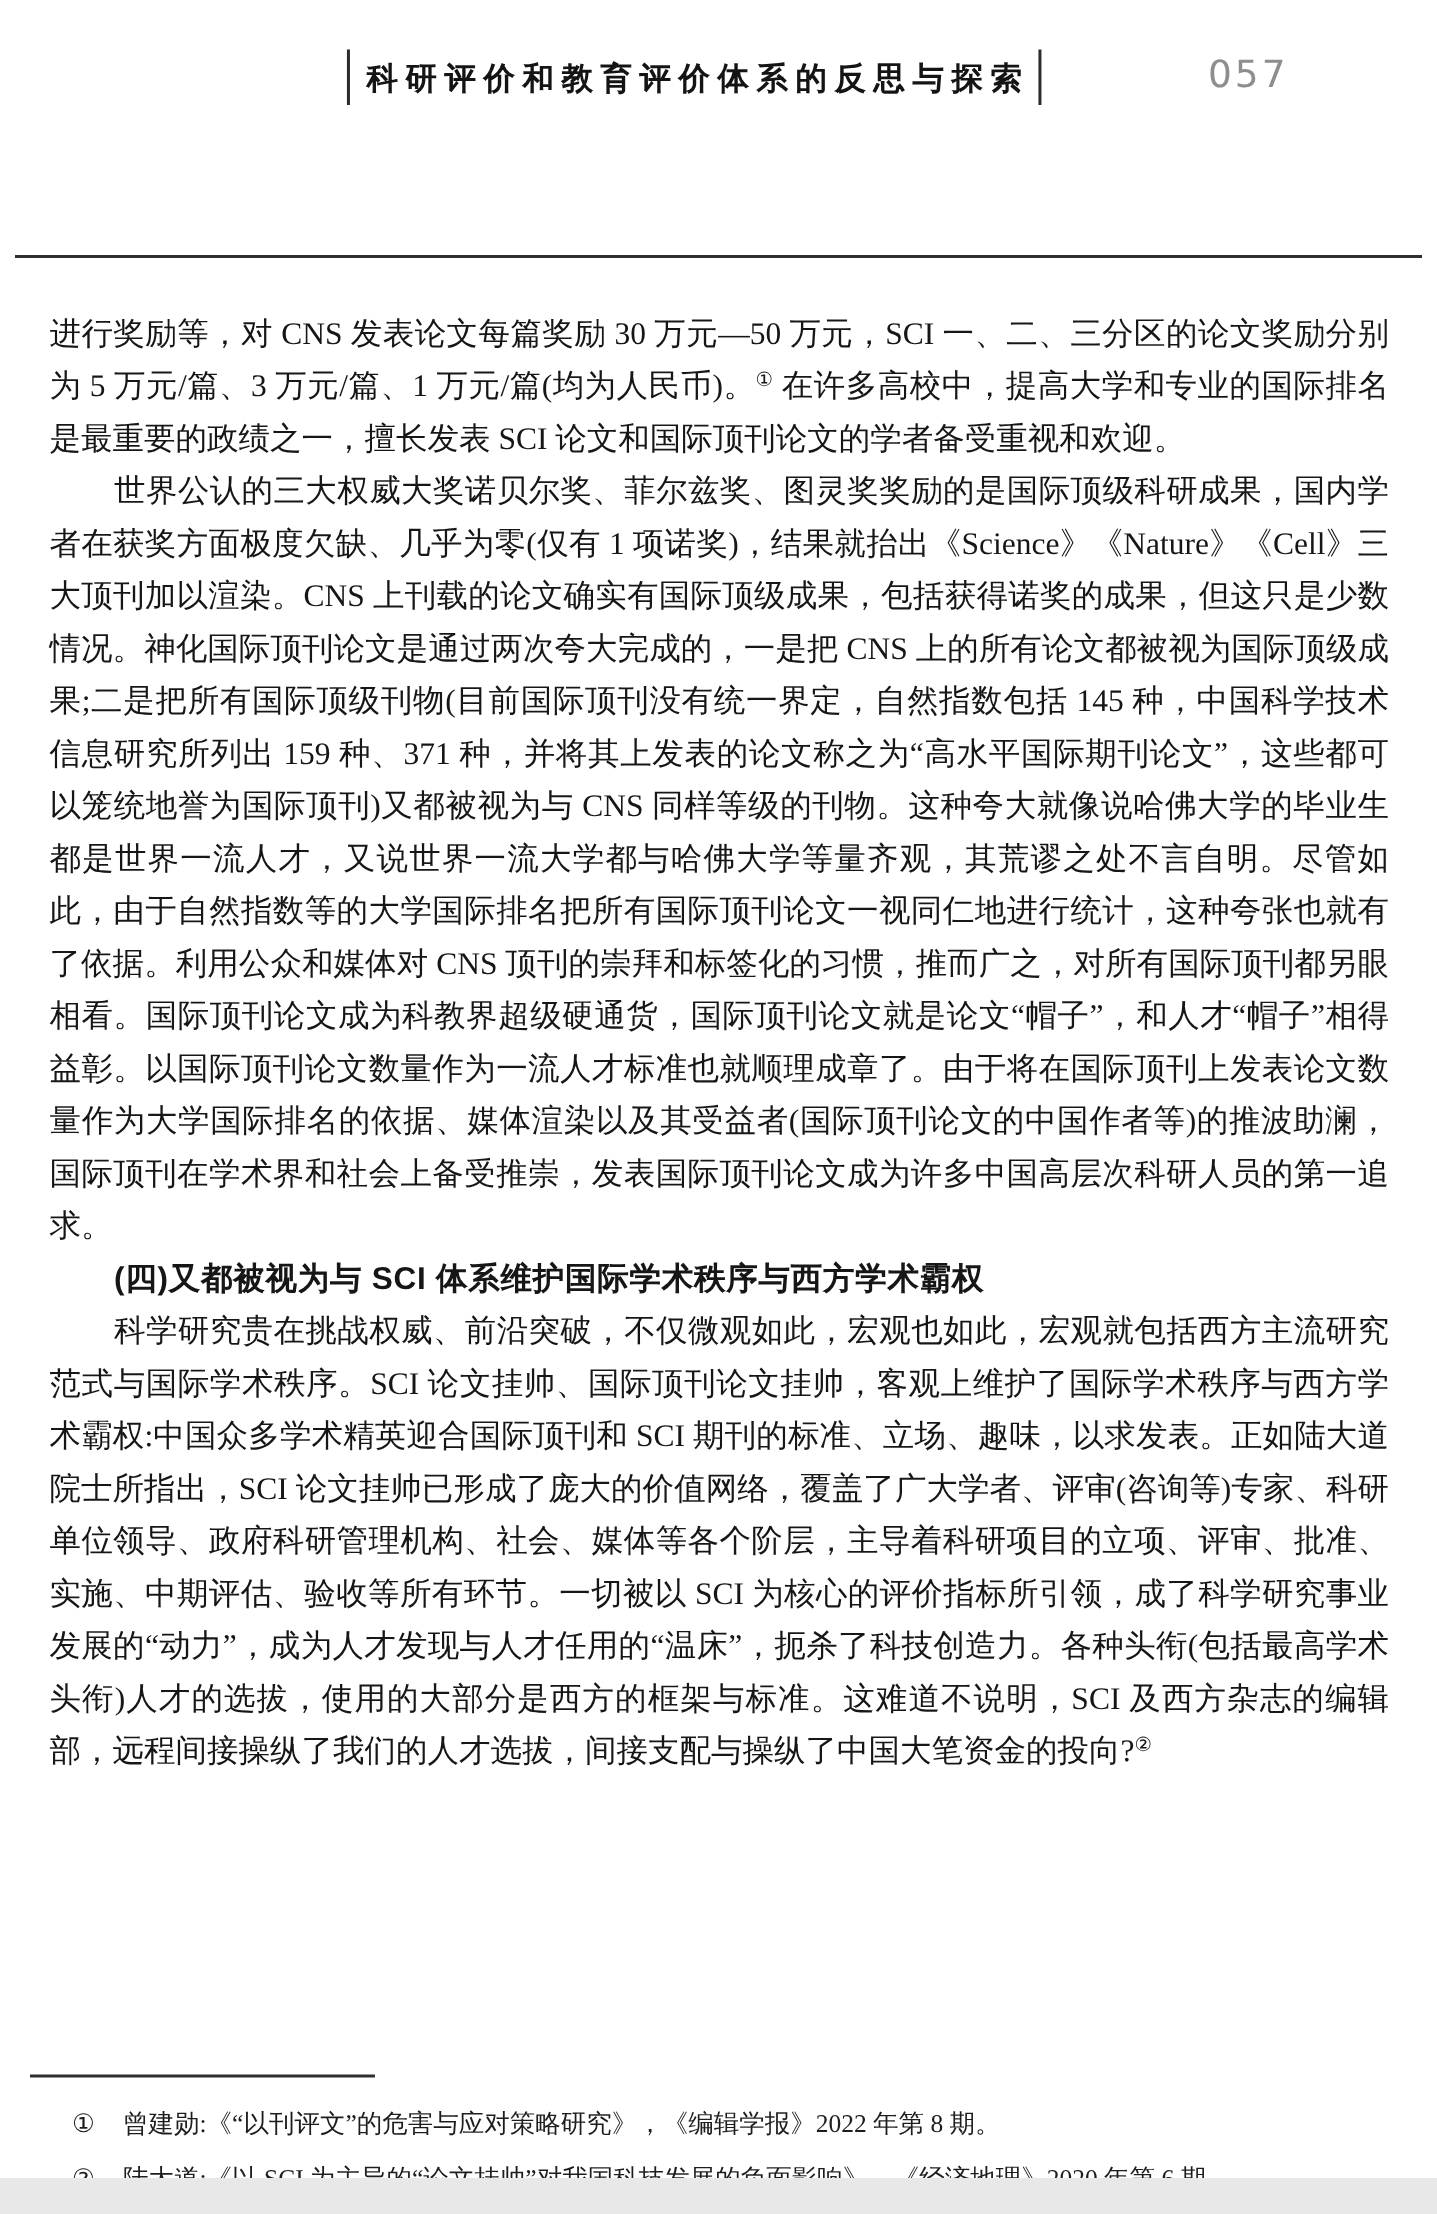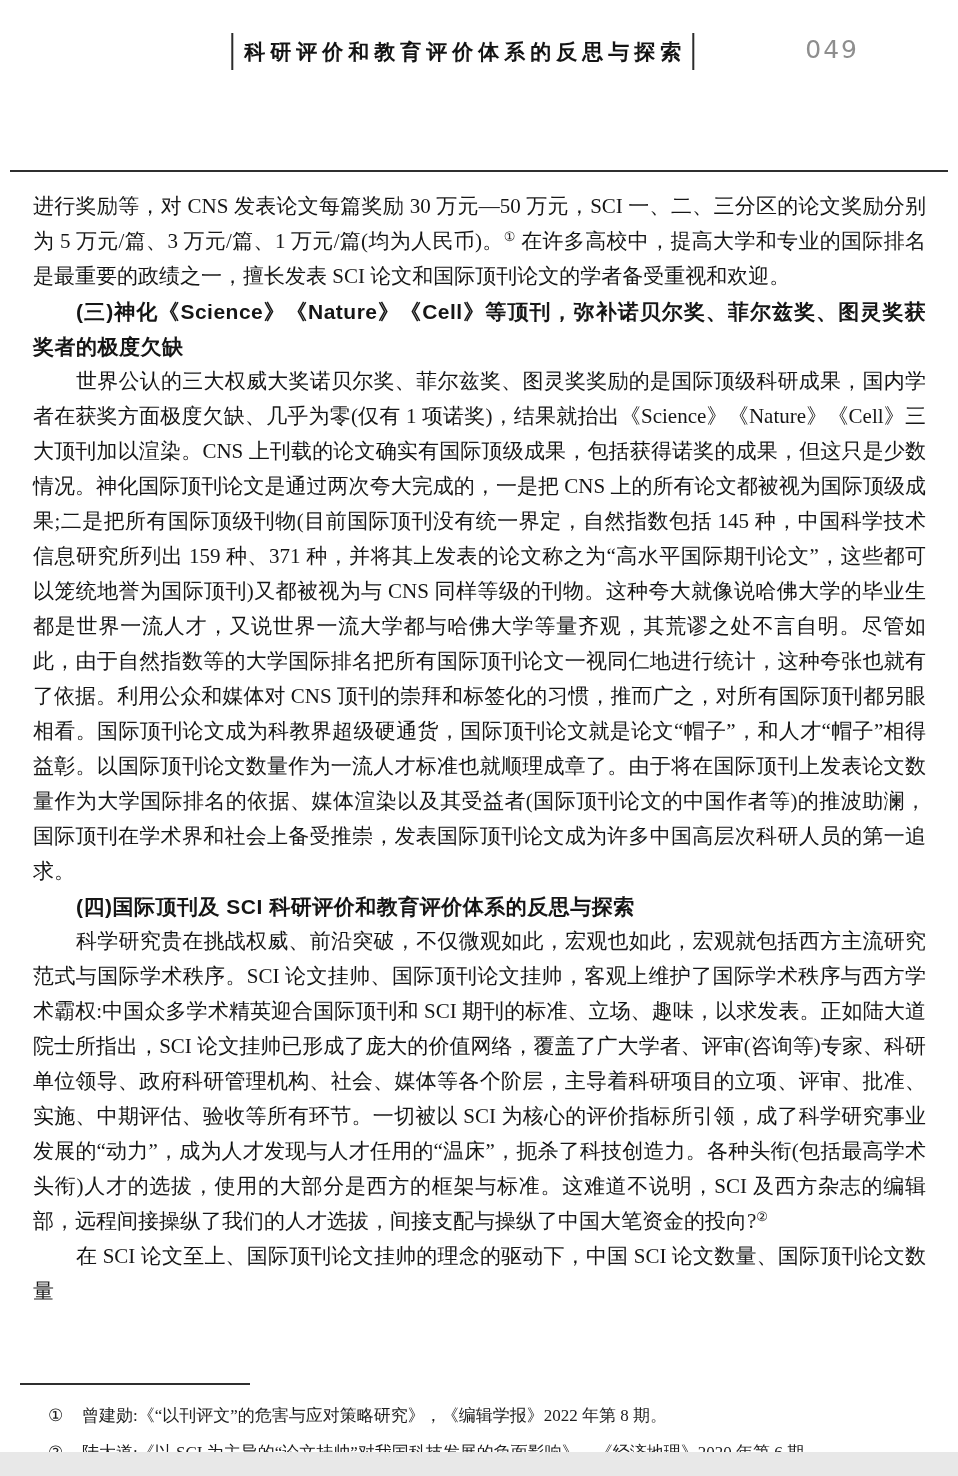--- a/index.html
+++ b/index.html
@@ -27,21 +27,21 @@
     position:absolute;top:35px;right:99px;
     font-family:"DejaVu Sans",sans-serif;
     font-size:25px;color:#8e8e8e;letter-spacing:2px;
   }
   .head-rule{
     position:absolute;top:170px;left:10px;width:938px;height:2px;
     background:#2f2f2f;
   }
   
   .body-text{
-    position:absolute;top:189px;left:33px;width:893px;
+    position:absolute;top:205px;left:33px;width:893px;
     font-size:21px;line-height:35px;text-align:justify;
     text-justify:inter-character;
   }
   .para{margin:0;text-indent:2.05em;}
   .para.no-indent{text-indent:0;}
   .para.heading{
     font-weight:bold;
     font-family:"Liberation Sans","DejaVu Sans",sans-serif;
     letter-spacing:0.5px;
   }
@@ -65,31 +65,29 @@
 <body>
 
 <div class="page">
 
   <div class="header-title">
     <span class="header-bar left"></span>
     <span>科研评价和教育评价体系的反思与探索</span>
     <span class="header-bar right"></span>
   </div>
 
-  <div class="page-number">049</div>
+  <div class="page-number">057</div>
 
   <div class="head-rule"></div>
 
   <div class="body-text">
       <p class="para no-indent"><span>进行奖励等，对 CNS 发表论文每篇奖励 30 万元—50 万元，SCI 一、二、三分区的论文奖励分别为 5 万元/篇、3 万元/篇、1 万元/篇(均为人民币)。</span><span class="sup">①</span><span> 在许多高校中，提高大学和专业的国际排名是最重要的政绩之一，擅长发表 SCI 论文和国际顶刊论文的学者备受重视和欢迎。</span></p>
-      <p class="para heading"><span>(三)神化《Science》《Nature》《Cell》等顶刊，弥补诺贝尔奖、菲尔兹奖、图灵奖获奖者的极度欠缺</span></p>
       <p class="para"><span>世界公认的三大权威大奖诺贝尔奖、菲尔兹奖、图灵奖奖励的是国际顶级科研成果，国内学者在获奖方面极度欠缺、几乎为零(仅有 1 项诺奖)，结果就抬出《Science》《Nature》《Cell》三大顶刊加以渲染。CNS 上刊载的论文确实有国际顶级成果，包括获得诺奖的成果，但这只是少数情况。神化国际顶刊论文是通过两次夸大完成的，一是把 CNS 上的所有论文都被视为国际顶级成果;二是把所有国际顶级刊物(目前国际顶刊没有统一界定，自然指数包括 145 种，中国科学技术信息研究所列出 159 种、371 种，并将其上发表的论文称之为“高水平国际期刊论文”，这些都可以笼统地誉为国际顶刊)又都被视为与 CNS 同样等级的刊物。这种夸大就像说哈佛大学的毕业生都是世界一流人才，又说世界一流大学都与哈佛大学等量齐观，其荒谬之处不言自明。尽管如此，由于自然指数等的大学国际排名把所有国际顶刊论文一视同仁地进行统计，这种夸张也就有了依据。利用公众和媒体对 CNS 顶刊的崇拜和标签化的习惯，推而广之，对所有国际顶刊都另眼相看。国际顶刊论文成为科教界超级硬通货，国际顶刊论文就是论文“帽子”，和人才“帽子”相得益彰。以国际顶刊论文数量作为一流人才标准也就顺理成章了。由于将在国际顶刊上发表论文数量作为大学国际排名的依据、媒体渲染以及其受益者(国际顶刊论文的中国作者等)的推波助澜，国际顶刊在学术界和社会上备受推崇，发表国际顶刊论文成为许多中国高层次科研人员的第一追求。</span></p>
-      <p class="para heading"><span>(四)国际顶刊及 SCI 科研评价和教育评价体系的反思与探索</span></p>
+      <p class="para heading"><span>(四)又都被视为与 SCI 体系维护国际学术秩序与西方学术霸权</span></p>
       <p class="para"><span>科学研究贵在挑战权威、前沿突破，不仅微观如此，宏观也如此，宏观就包括西方主流研究范式与国际学术秩序。SCI 论文挂帅、国际顶刊论文挂帅，客观上维护了国际学术秩序与西方学术霸权:中国众多学术精英迎合国际顶刊和 SCI 期刊的标准、立场、趣味，以求发表。正如陆大道院士所指出，SCI 论文挂帅已形成了庞大的价值网络，覆盖了广大学者、评审(咨询等)专家、科研单位领导、政府科研管理机构、社会、媒体等各个阶层，主导着科研项目的立项、评审、批准、实施、中期评估、验收等所有环节。一切被以 SCI 为核心的评价指标所引领，成了科学研究事业发展的“动力”，成为人才发现与人才任用的“温床”，扼杀了科技创造力。各种头衔(包括最高学术头衔)人才的选拔，使用的大部分是西方的框架与标准。这难道不说明，SCI 及西方杂志的编辑部，远程间接操纵了我们的人才选拔，间接支配与操纵了中国大笔资金的投向?</span><span class="sup">②</span></p>
-      <p class="para"><span>在 SCI 论文至上、国际顶刊论文挂帅的理念的驱动下，中国 SCI 论文数量、国际顶刊论文数量</span></p>
     </div>
 
   <div class="foot-rule"></div>
 
   <div class="footnotes">
       <div class="footnote">
         <span class="footnote-marker">①</span>
         <span class="footnote-text">曾建勋:《“以刊评文”的危害与应对策略研究》，《编辑学报》2022 年第 8 期。</span>
       </div>
       <div class="footnote">

